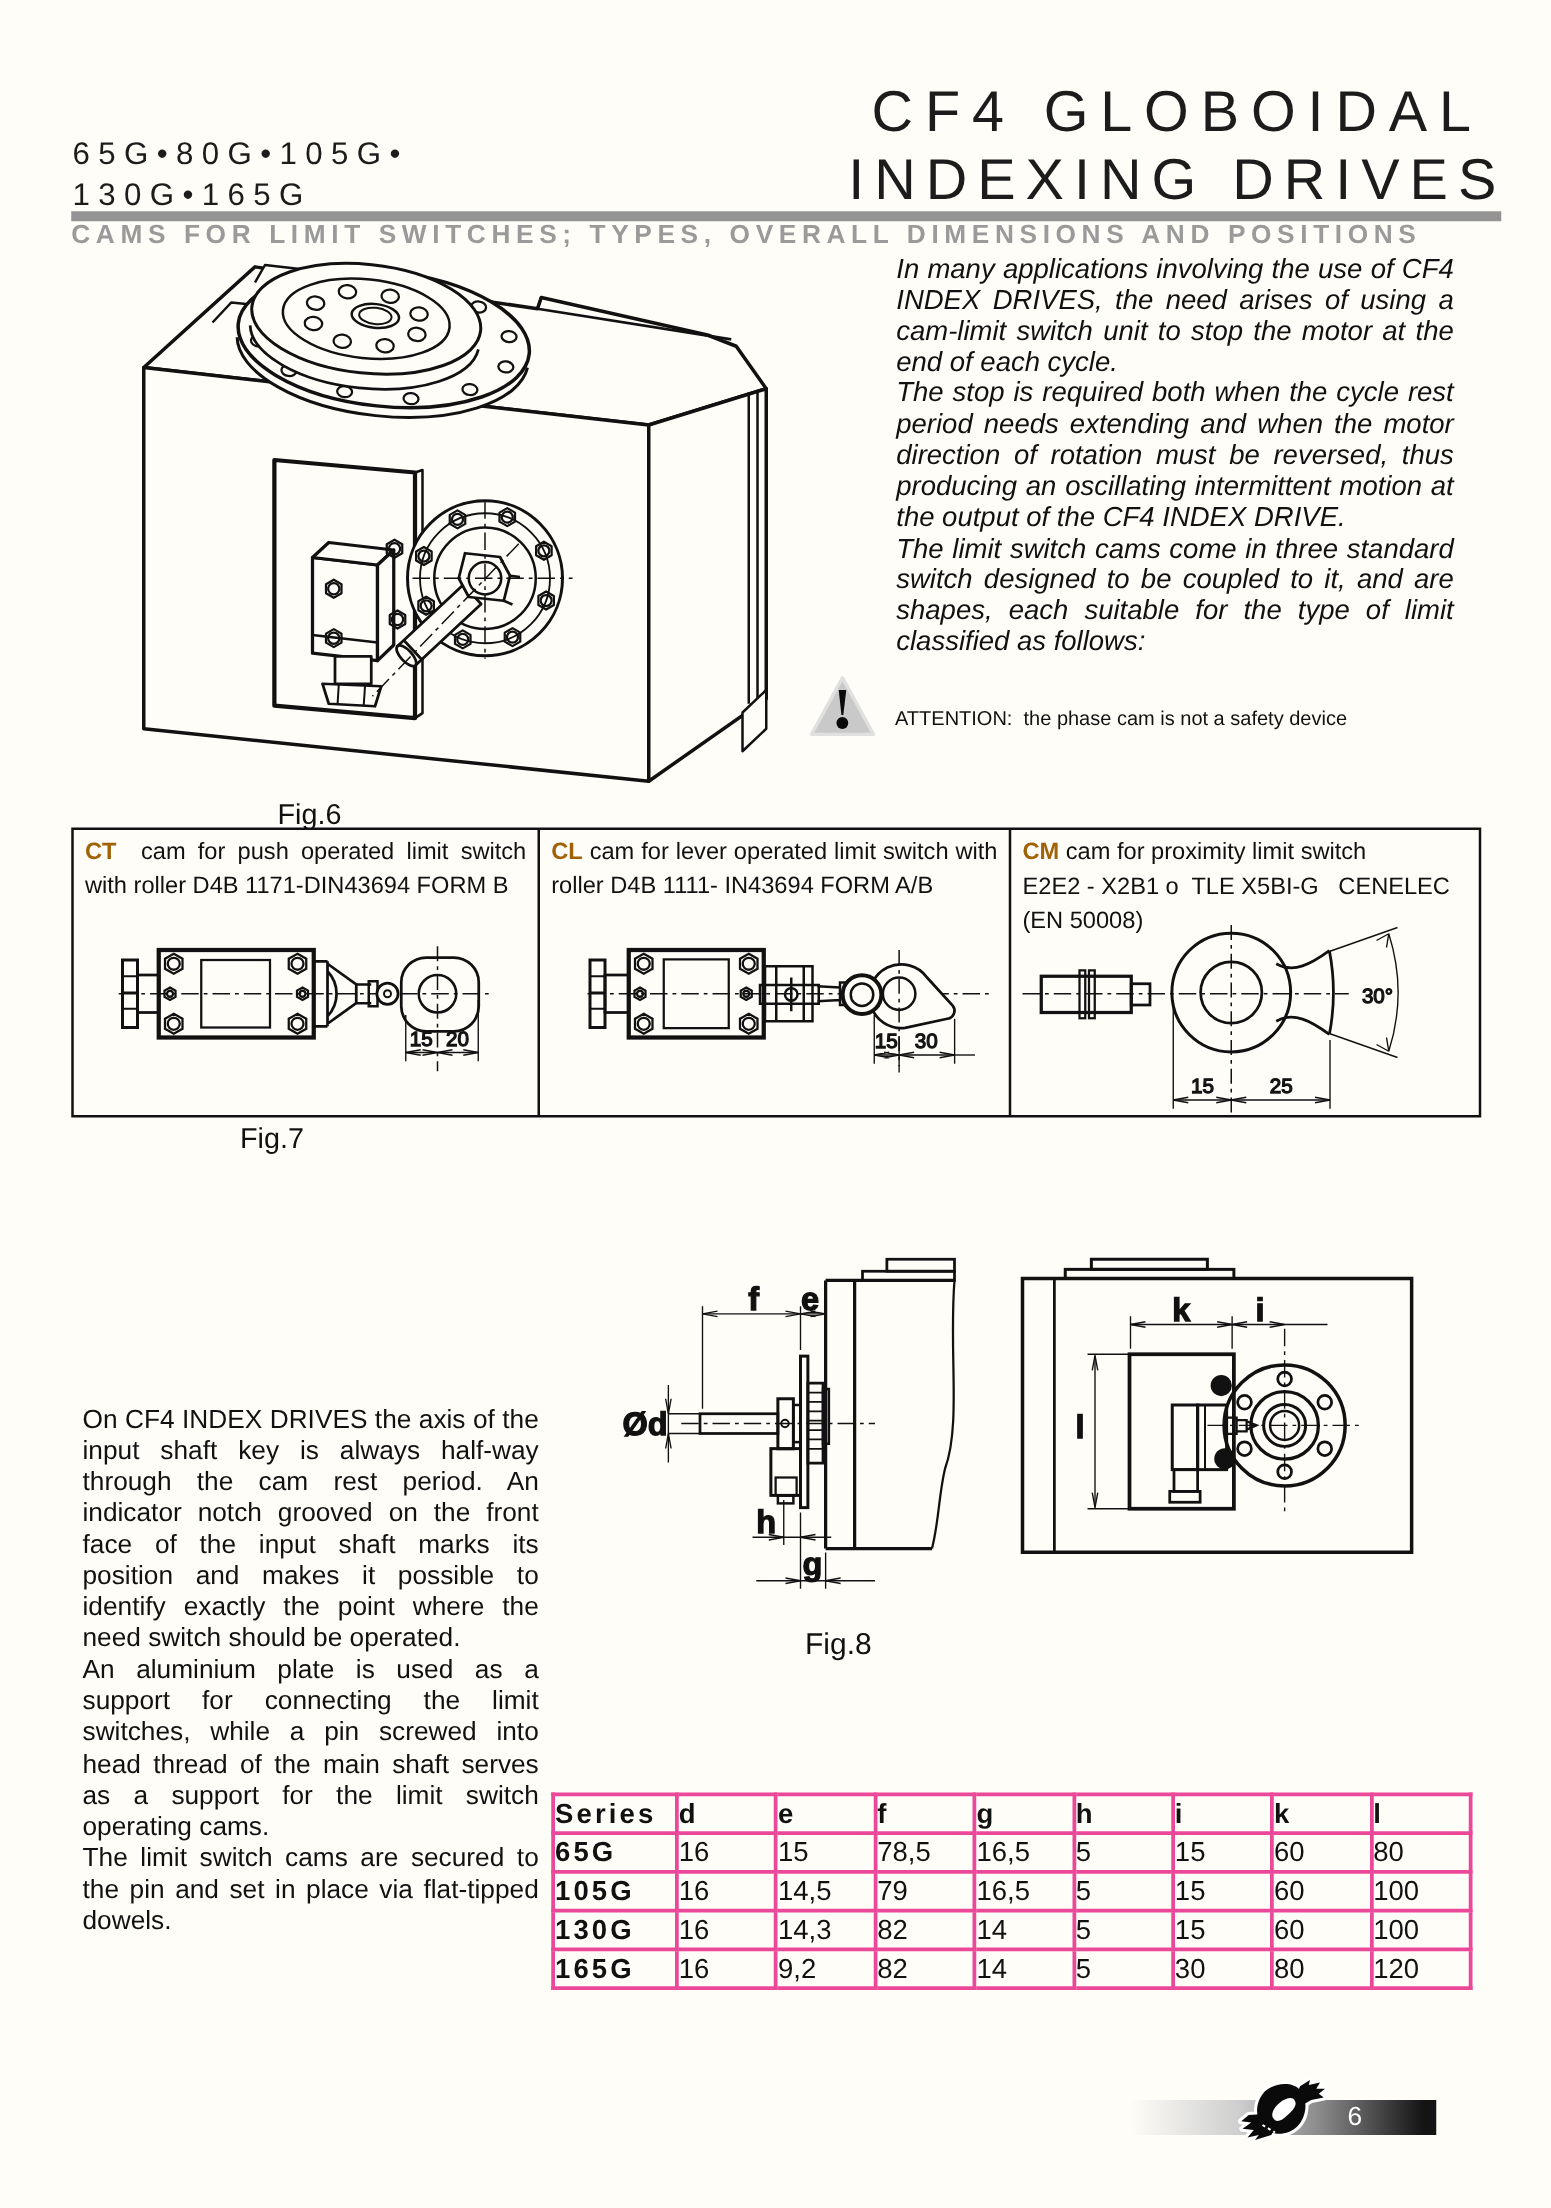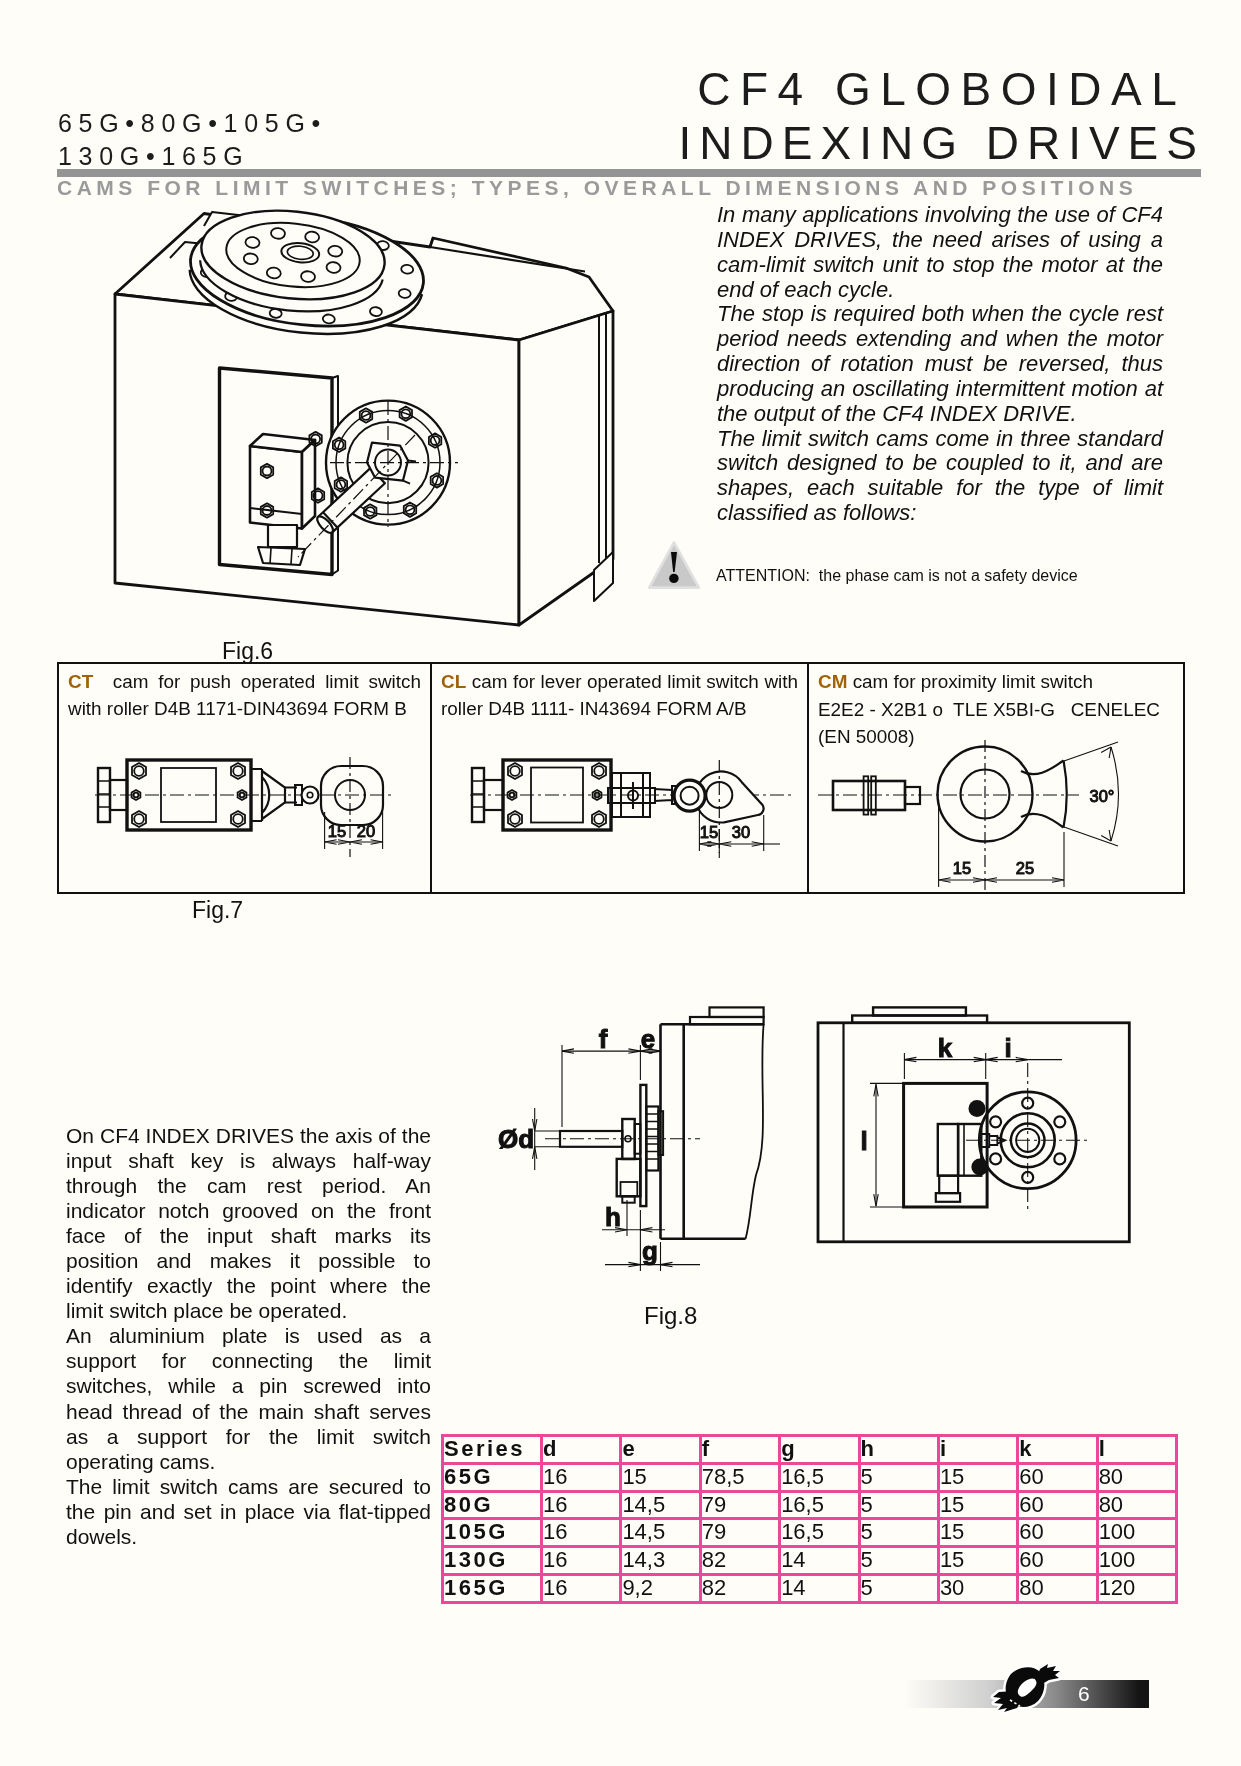--- a/index.html
+++ b/index.html
@@ -85,21 +85,21 @@
 <div class="abs" id="fig7lbl">Fig.7</div>
 
 <div class="abs para" id="lcol">
 <div class="jl">On CF4 INDEX DRIVES the axis of the</div>
 <div class="jl">input shaft key is always half-way</div>
 <div class="jl">through the cam rest period. An</div>
 <div class="jl">indicator notch grooved on the front</div>
 <div class="jl">face of the input shaft marks its</div>
 <div class="jl">position and makes it possible to</div>
 <div class="jl">identify exactly the point where the</div>
-<div>limit switch place be operated.</div>
+<div>need switch should be operated.</div>
 <div class="jl">An aluminium plate is used as a</div>
 <div class="jl">support for connecting the limit</div>
 <div class="jl">switches, while a pin screwed into</div>
 <div class="jl">head thread of the main shaft serves</div>
 <div class="jl">as a support for the limit switch</div>
 <div>operating cams.</div>
 <div class="jl">The limit switch cams are secured to</div>
 <div class="jl">the pin and set in place via flat-tipped</div>
 <div>dowels.</div>
 </div>
@@ -129,31 +129,20 @@
           <td class="hb">h</td>
           <td class="hb">i</td>
           <td class="hb">k</td>
           <td class="hb">l</td>
         </tr>
 <tr>
           <td class="serfont">65G</td>
           <td>16</td>
           <td>15</td>
           <td>78,5</td>
-          <td>16,5</td>
-          <td>5</td>
-          <td>15</td>
-          <td>60</td>
-          <td>80</td>
-        </tr>
-<tr>
-          <td class="serfont">80G</td>
-          <td>16</td>
-          <td>14,5</td>
-          <td>79</td>
           <td>16,5</td>
           <td>5</td>
           <td>15</td>
           <td>60</td>
           <td>80</td>
         </tr>
 <tr>
           <td class="serfont">105G</td>
           <td>16</td>
           <td>14,5</td>

